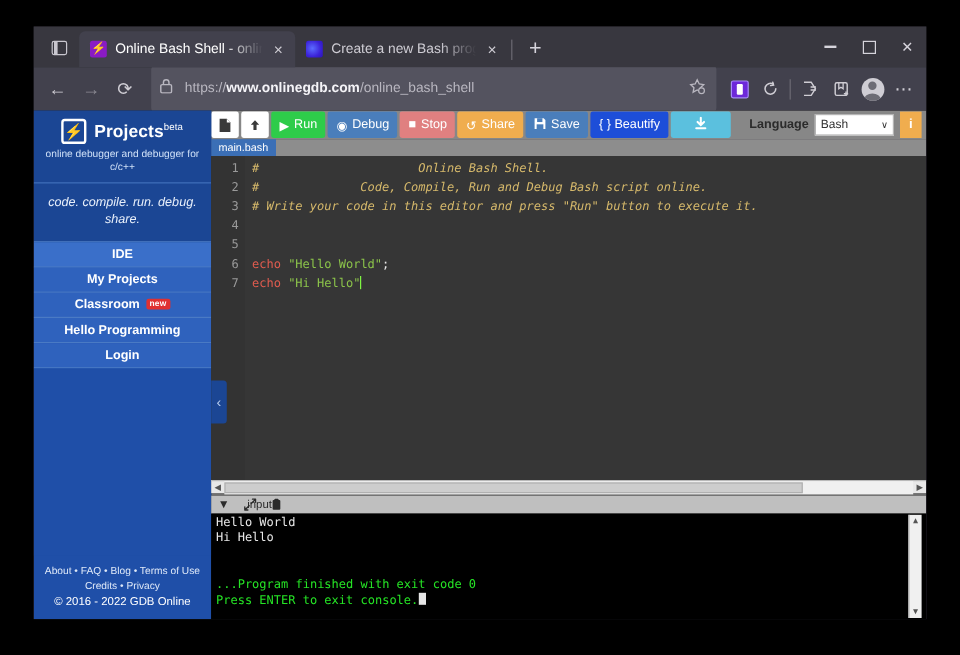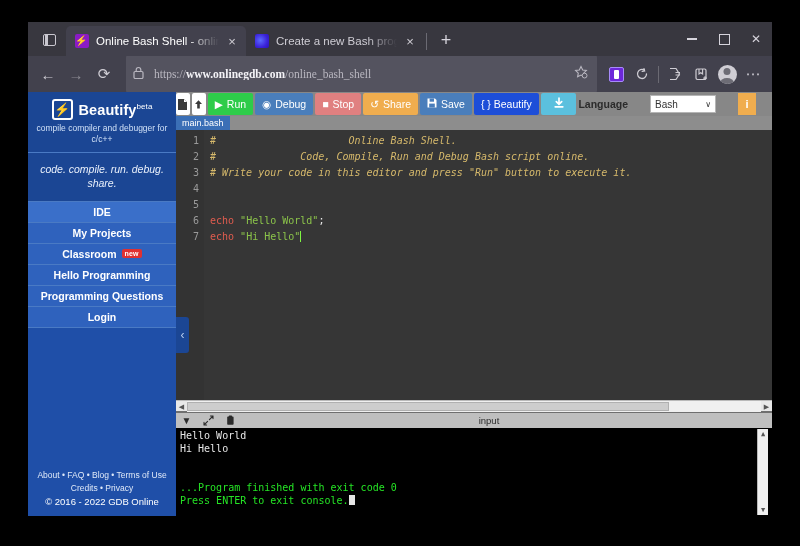--- a/index.html
+++ b/index.html
@@ -123,21 +123,20 @@
   .nav-btn.disabled { color: #8b8a93; }
   #url-container {
     flex: 1 1 auto;
     height: 40px;
     background: #54535f;
     border-radius: 4px;
     margin: 0 6px 0 8px;
     display: flex; align-items: center;
     padding: 0 7px;
     min-width: 0;
-    font-family: Liberation Serif, serif;
   }
   #lock-icon { flex:0 0 14px; margin-right: 7px; }
   #url-text {
     flex: 1 1 auto; font-size: 11.5px; color: #b9b7c0;
     white-space: nowrap; overflow: hidden;
   }
   #url-text .host { color: #f4f3f7; font-weight: bold; }
   #bookmark-star { flex:0 0 16px; margin-left: 6px; cursor:pointer; }
   .tool-icon {
     width: 26px; height: 26px; flex:0 0 26px;
@@ -272,22 +271,22 @@
   }
   .tb-run { background:#2ecc4a; }
   .tb-debug { background:#4a7ebb; }
   .tb-stop { background:#e08080; }
   .tb-share { background:#f0ad4e; }
   .tb-save { background:#4a7ebb; }
   .tb-beautify { background:#1d4ed8; }
   .tb-download { background:#5bc0de; width: 50px; justify-content:center;}
   .tb-lang-wrap {
     margin-left: auto;
-    display:flex; align-items:center; gap:22px;
-    padding-right: 16px;
+    display:flex; align-items:center; gap:5px;
+    padding-right: 4px;
   }
   #lang-label { font-size: 10.5px; color:#2b2b2b; font-weight: bold;}
   #lang-select {
     width: 66px; height: 18px;
     background: #fff; border: 1px solid #b5b5b5;
     font-size: 10px; color:#333;
     display:flex;align-items:center;justify-content:space-between;
     padding: 0 4px; cursor:pointer;
   }
   #help-btn {
@@ -374,21 +373,21 @@
     height: 15px; flex: 0 0 15px;
     background: #bfbfbf;
     display:flex; align-items:center;
     position: relative;
     padding-left: 4px;
     gap: 9px;
   }
   .con-icon { width: 13px; height: 13px; display:flex;align-items:center;justify-content:center;
     font-size: 10px; color:#2b2b2b; cursor:pointer; }
   #console-title {
-    position:absolute; left:0; right:0; text-align:center;
+    position:absolute; left:0; right:0; 
     font-size: 9.5px; color:#2b2b2b;
     pointer-events: none;
     margin-left: 30px;
   }
   #console-body {
     flex: 1 1 auto;
     background: #000;
     color: #e6e6e6;
     font-family: "DejaVu Sans Mono", monospace;
     font-size: 10px;
@@ -497,42 +496,39 @@
     </div>
     <div class="tool-icon" style="font-size:15px;">⋯</div>
   </div>
 
   <div id="page">
 
     <div id="sidebar">
       <div id="brand">
         <div id="brand-row">
           <span id="brand-logo">⚡</span>
-          <span id="brand-name"><span>Beautify</span><span id="brand-beta">beta</span></span>
-        </div>
-        <div id="brand-sub">compile compiler and debugger for c/c++</div>
+          <span id="brand-name"><span>Projects</span><span id="brand-beta">beta</span></span>
+        </div>
+        <div id="brand-sub">online debugger and debugger for c/c++</div>
       </div>
 
       <div id="tagline">code. compile. run. debug. share.</div>
 
       <div class="side-item sel">
         <span>IDE</span>
       </div>
       <div class="side-item">
         <span>My Projects</span>
       </div>
       <div class="side-item">
         <span>Classroom</span>
         <span class="badge-new">new</span>
       </div>
       <div class="side-item">
         <span>Hello Programming</span>
-      </div>
-      <div class="side-item">
-        <span>Programming Questions</span>
       </div>
       <div class="side-item">
         <span>Login</span>
       </div>
 
       <div id="sidebar-spacer"></div>
 
       <div id="side-footer">
         <div>About • FAQ • Blog • Terms of Use</div>
         <div>Credits • Privacy</div>

